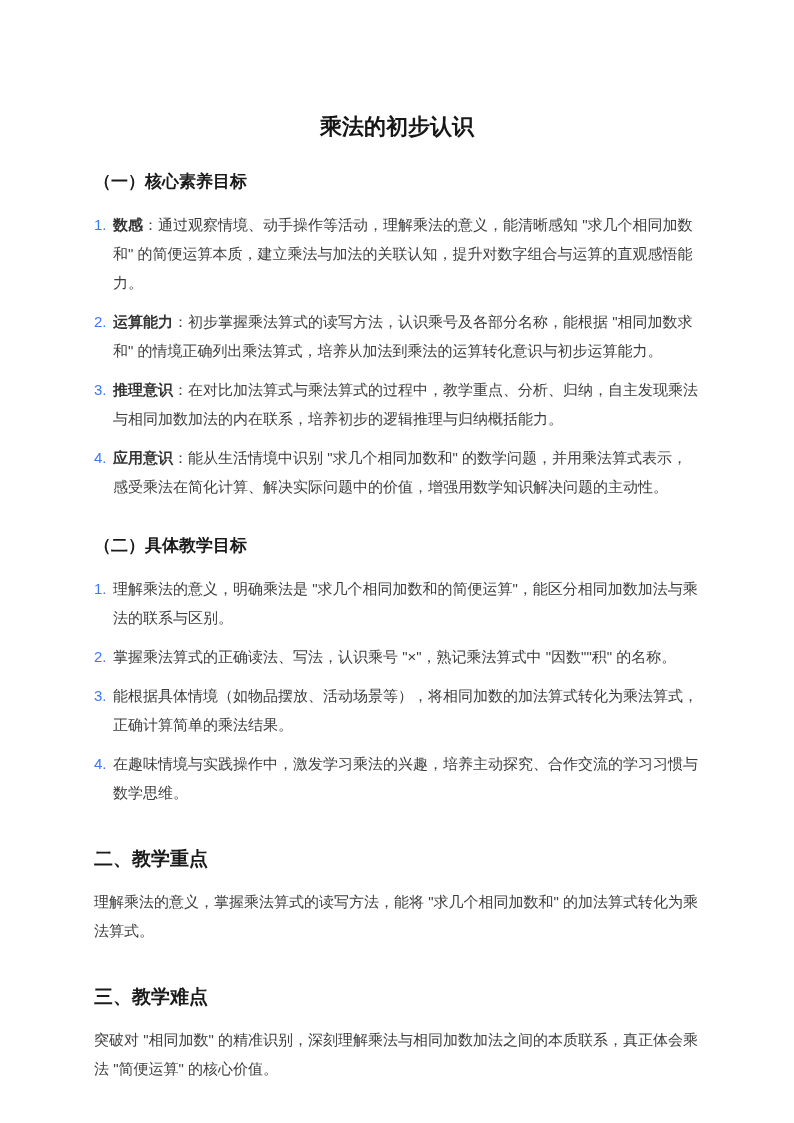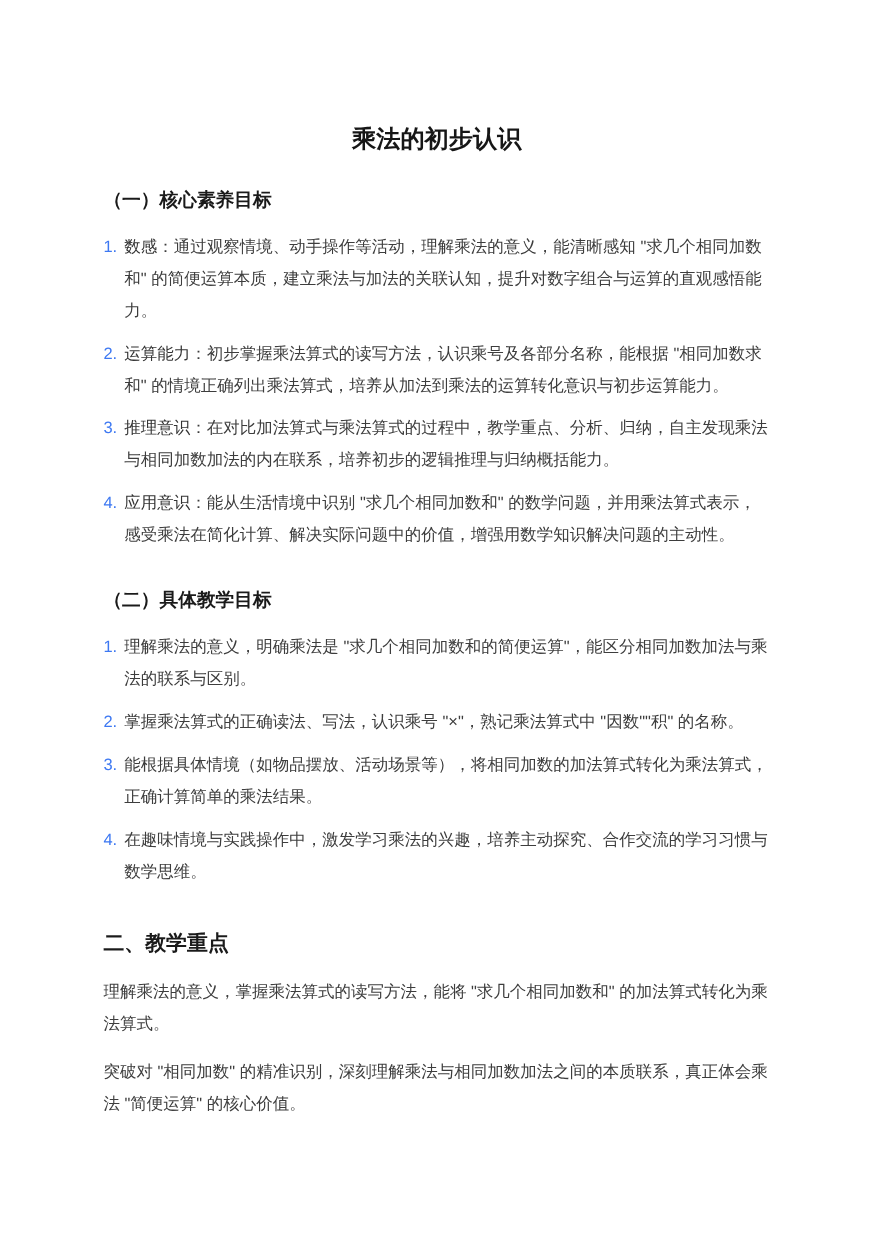--- a/index.html
+++ b/index.html
@@ -54,21 +54,21 @@
     padding-left: 19px;
     margin: 0 0 10px 0;
   }
   ol.num-list .num {
     position: absolute;
     left: 0;
     top: 0;
     color: var(--accent, #3d78f2);
   }
   ol.num-list strong {
-    font-weight: 400;
+    font-weight: 700;
     color: #333333;
   }
   .body-para {
     margin: 15px 0 0 0;
   }
   .h-gap-tight { margin-top: 32px; }
 </style>
 </head>
 <body>
 
@@ -115,15 +115,16 @@
     </li>
     <li>
       <span class="num">4.</span>
       <strong></strong><span>在趣味情境与实践操作中，激发学习乘法的兴趣，培养主动探究、合作交流的学习习惯与数学思维。</span>
     </li>
   </ol>
 
   <h2 class="h-section">二、教学重点</h2>
   <p class="body-para">理解乘法的意义，掌握乘法算式的读写方法，能将 "求几个相同加数和" 的加法算式转化为乘法算式。</p>
 
+  <h2 class="h-section">三、教学难点</h2>
   <p class="body-para">突破对 "相同加数" 的精准识别，深刻理解乘法与相同加数加法之间的本质联系，真正体会乘法 "简便运算" 的核心价值。</p>
 
 </div>
 
 </body></html>

